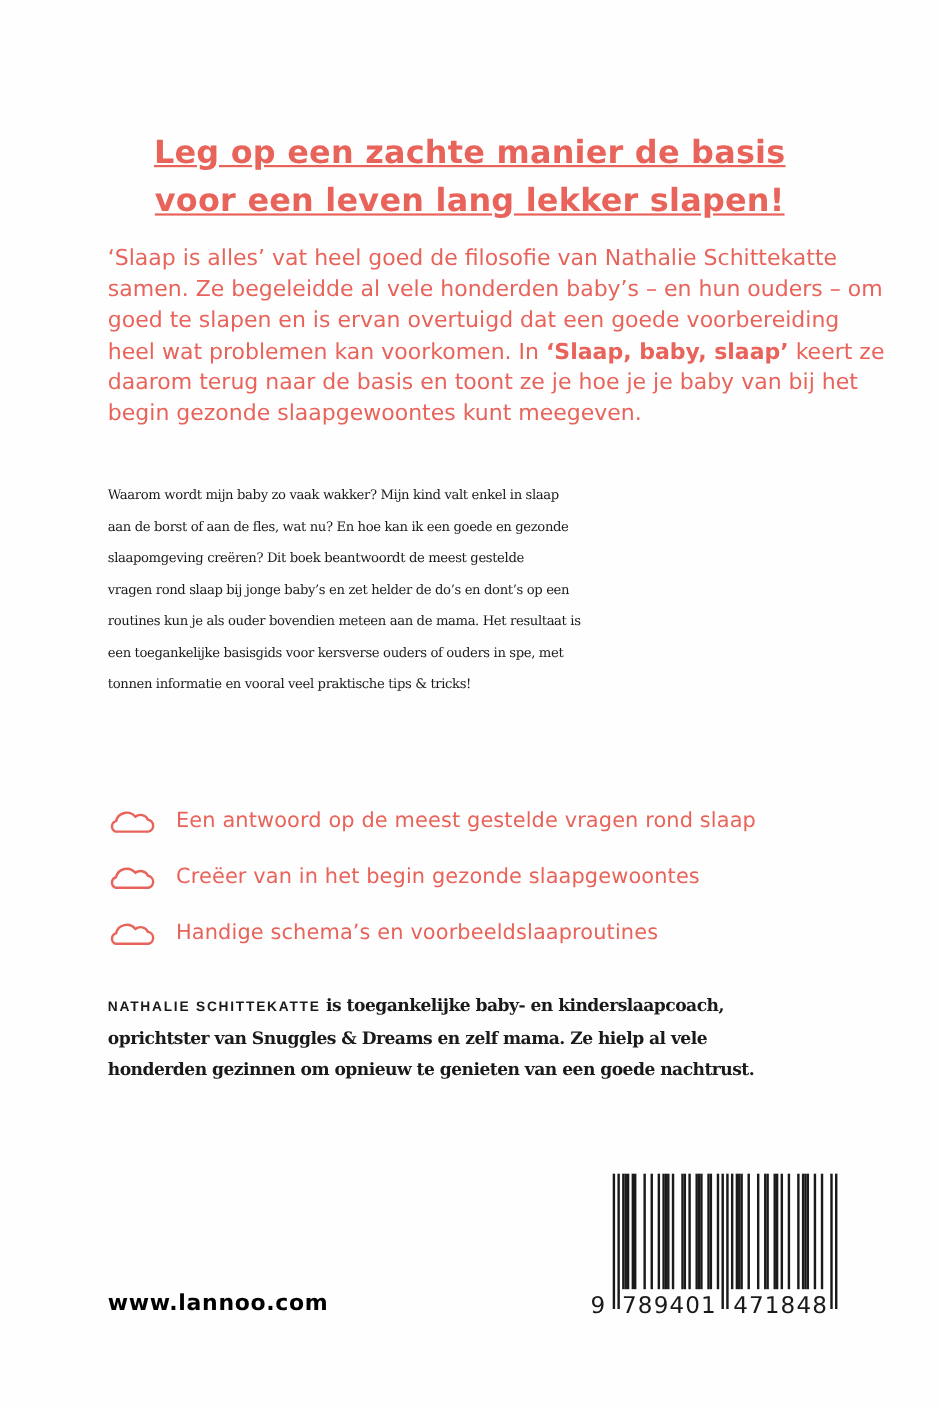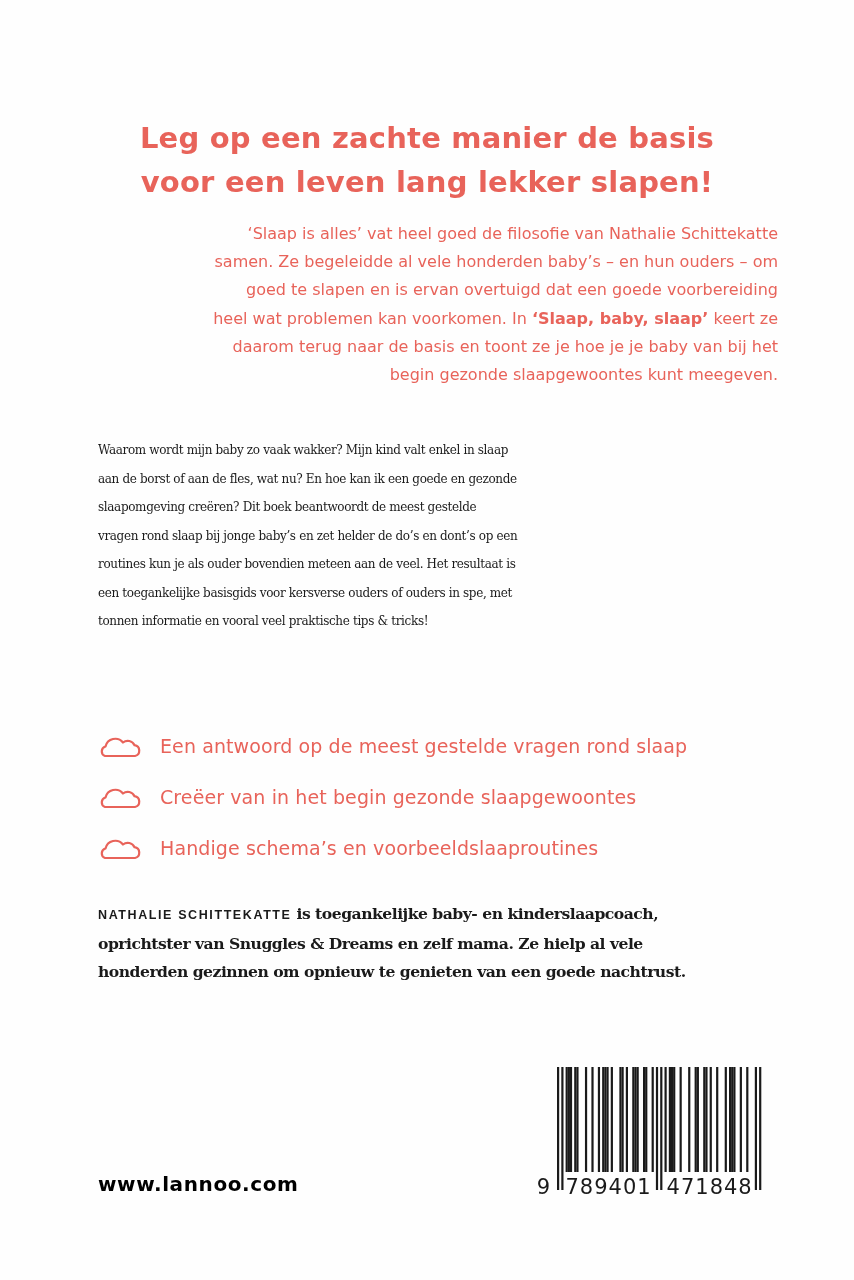--- a/index.html
+++ b/index.html
@@ -12,28 +12,27 @@
     .headline {
       position: absolute; left: 0; top: 116px; width: 854px;
       text-align: center;
       font-family: "DejaVu Sans", sans-serif;
       font-weight: bold;
       font-size: 29px;
       line-height: 44px;
       letter-spacing: 0.2px;
       color: #e8635a;
     }
-    .headline div { white-space: nowrap; }
+    .headline div { white-space: nowrap; text-decoration: underline; }
     .intro {
       position: absolute; left: 98px; top: 220px; width: 680px;
       font-family: "DejaVu Sans", sans-serif;
-      font-size: 16px;
+      font-size: 20px;
       line-height: 28.2px;
       color: #e8635a;
-      text-align: right;
     }
     .intro div, .body-text div, .bio div { white-space: nowrap; }
     .intro b { font-weight: bold; }
     .body-text {
       position: absolute; left: 98px; top: 436px; width: 680px;
       font-family: "DejaVu Serif", serif;
       font-size: 12px;
       line-height: 28.5px;
       color: #1a1a1a;
       letter-spacing: -0.35px;
@@ -93,21 +92,21 @@
   <div><span>heel wat problemen kan voorkomen. In </span><b>‘Slaap, baby, slaap’</b><span> keert ze</span></div>
   <div>daarom terug naar de basis en toont ze je hoe je je baby van bij het</div>
   <div>begin gezonde slaapgewoontes kunt meegeven.</div>
 </div>
 
 <div class="body-text">
   <div>Waarom wordt mijn baby zo vaak wakker? Mijn kind valt enkel in slaap</div>
   <div>aan de borst of aan de fles, wat nu? En hoe kan ik een goede en gezonde</div>
   <div>slaapomgeving creëren? Dit boek beantwoordt de meest gestelde</div>
   <div>vragen rond slaap bij jonge baby’s en zet helder de do’s en dont’s op een</div>
-  <div>routines kun je als ouder bovendien meteen aan de veel. Het resultaat is</div>
+  <div>routines kun je als ouder bovendien meteen aan de mama. Het resultaat is</div>
   <div>een toegankelijke basisgids voor kersverse ouders of ouders in spe, met</div>
   <div>tonnen informatie en vooral veel praktische tips &amp; tricks!</div>
 </div>
 
 <div class="bullets">
   <div class="bullet">
     <svg class="cloud" viewBox="0 0 44 26">
       <path d="M7 23 H37 A5.5 5.5 0 0 0 36.5 12.2 A7.5 7.5 0 0 0 25 9.5 A10 10 0 0 0 7.5 13.5 A5 5 0 0 0 7 23 Z" fill="none" stroke="#e8635a" stroke-width="2.2" stroke-linejoin="round"></path>
     </svg>
     <span>Een antwoord op de meest gestelde vragen rond slaap</span>

